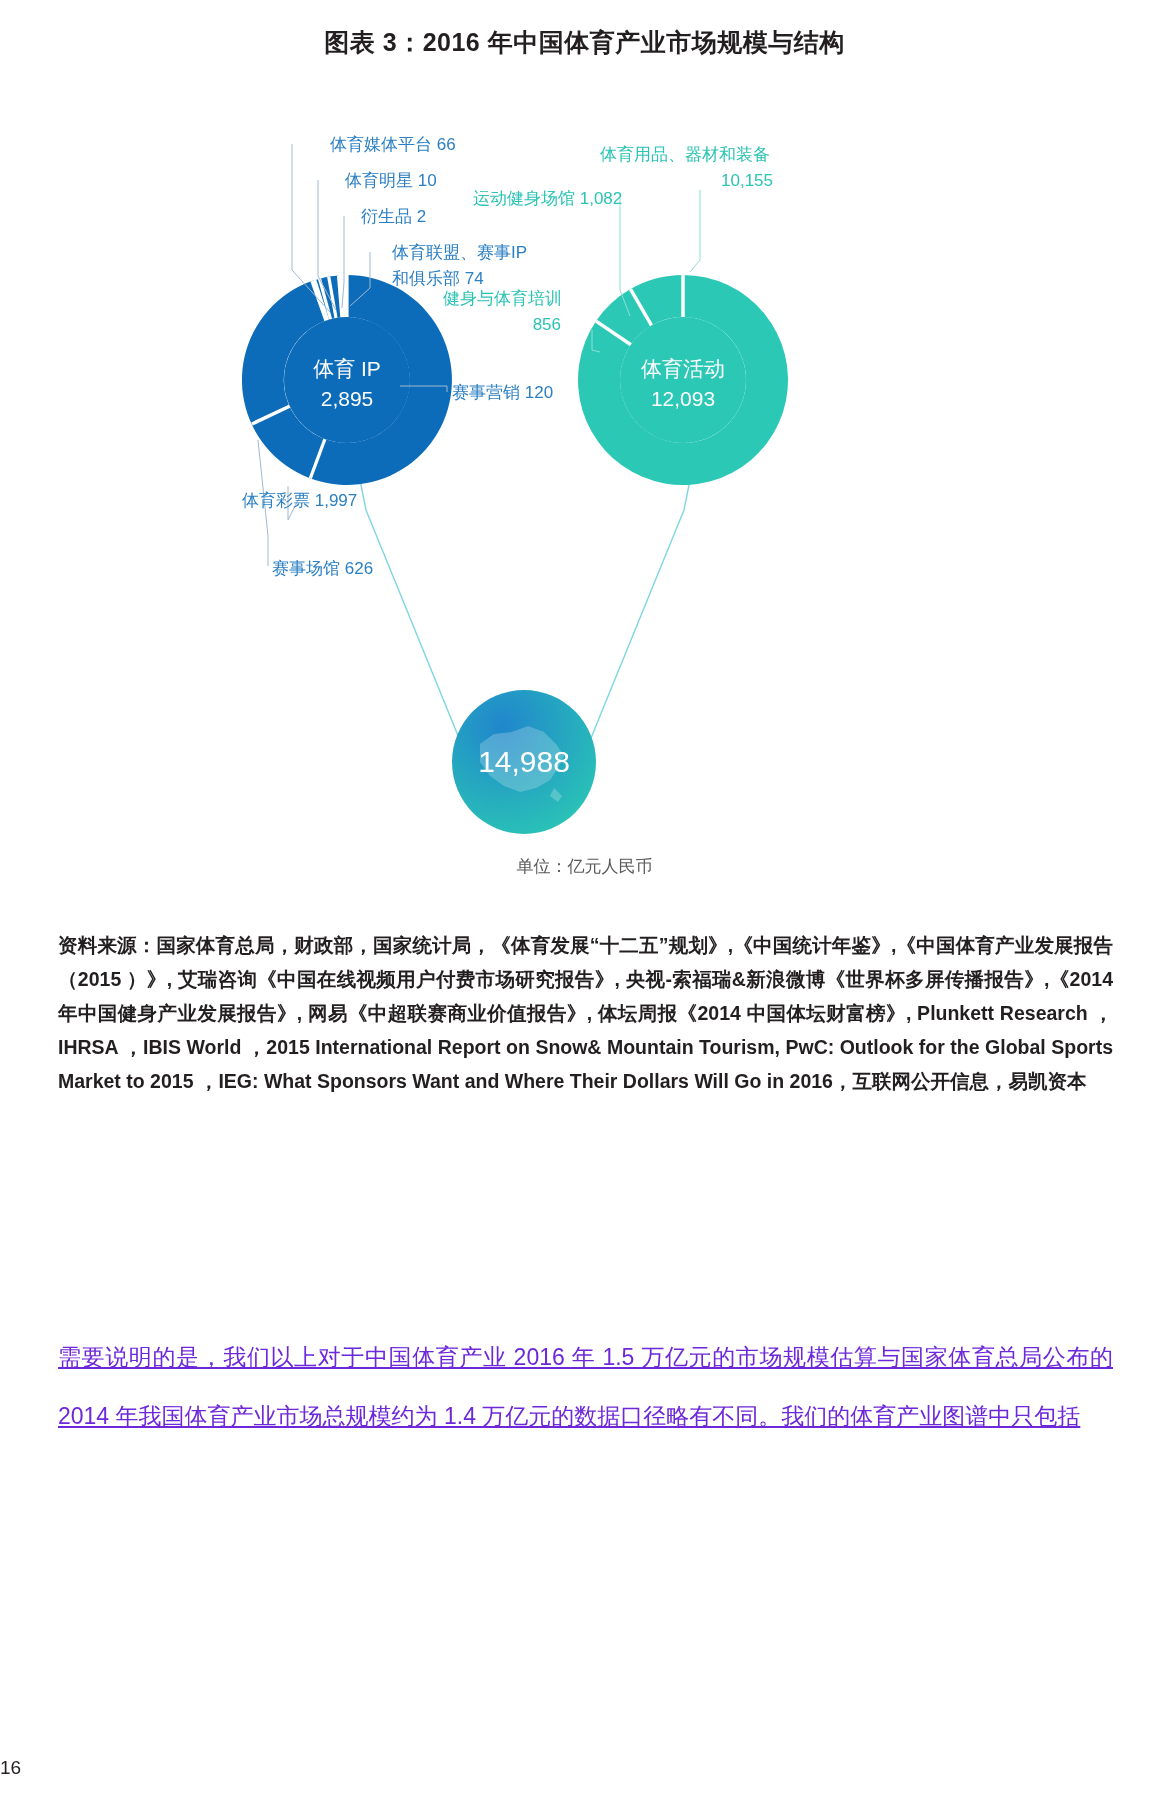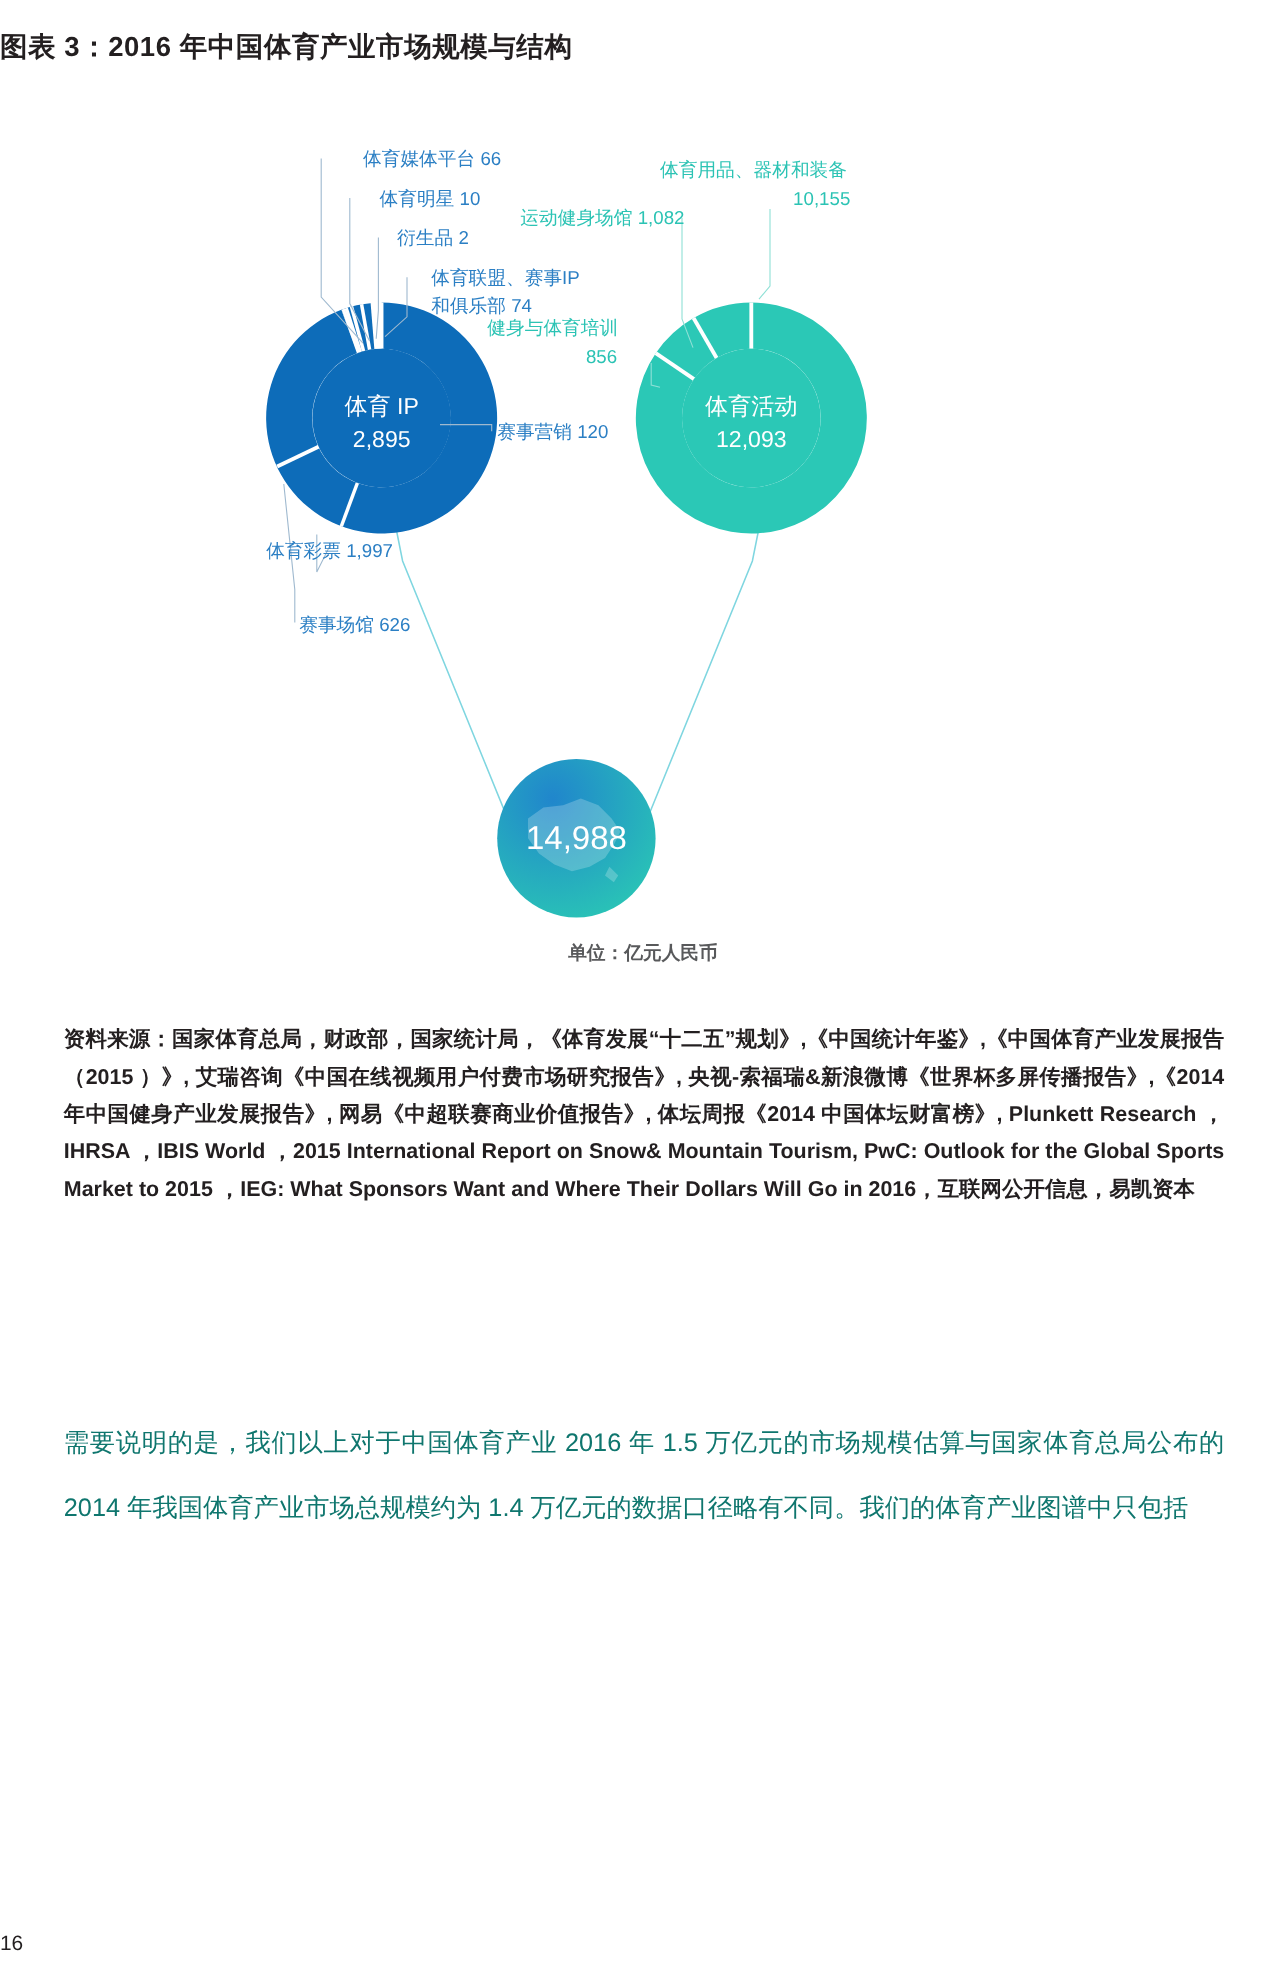--- a/index.html
+++ b/index.html
@@ -20,20 +20,21 @@
     width: 1169px;
     height: 1807px;
   }
 
   
   .chart-title {
     position: absolute;
     left: 0;
     top: 26px;
     width: 1169px;
+    text-align: center;
     font-size: 25px;
     font-weight: bold;
     letter-spacing: 0.5px;
     color: #231f20;
   }
 
   
   .figure {
     position: absolute;
     left: 0;
@@ -46,46 +47,46 @@
   }
 
   .unit-label {
     position: absolute;
     left: 0;
     top: 855px;
     width: 1169px;
     text-align: center;
     font-size: 17px;
     color: #58595b;
-    font-weight: bold;
   }
 
   
   .source {
     position: absolute;
     left: 58px;
     top: 928px;
     width: 1055px;
     font-size: 19.5px;
     line-height: 34px;
     font-weight: bold;
     color: #231f20;
     text-align: justify;
   }
 
   
   .body-para {
     position: absolute;
     left: 58px;
-    top: 1282px;
+    top: 1328px;
     width: 1055px;
     font-size: 23px;
     line-height: 59px;
-    color: #0f766e;
+    color: #6d28d9;
     text-align: justify;
+    text-decoration: underline;
   }
 
   
   .page-number {
     position: absolute;
     left: 0;
     bottom: 28px;
     width: 1169px;
     text-align: left;
     font-size: 19px;

